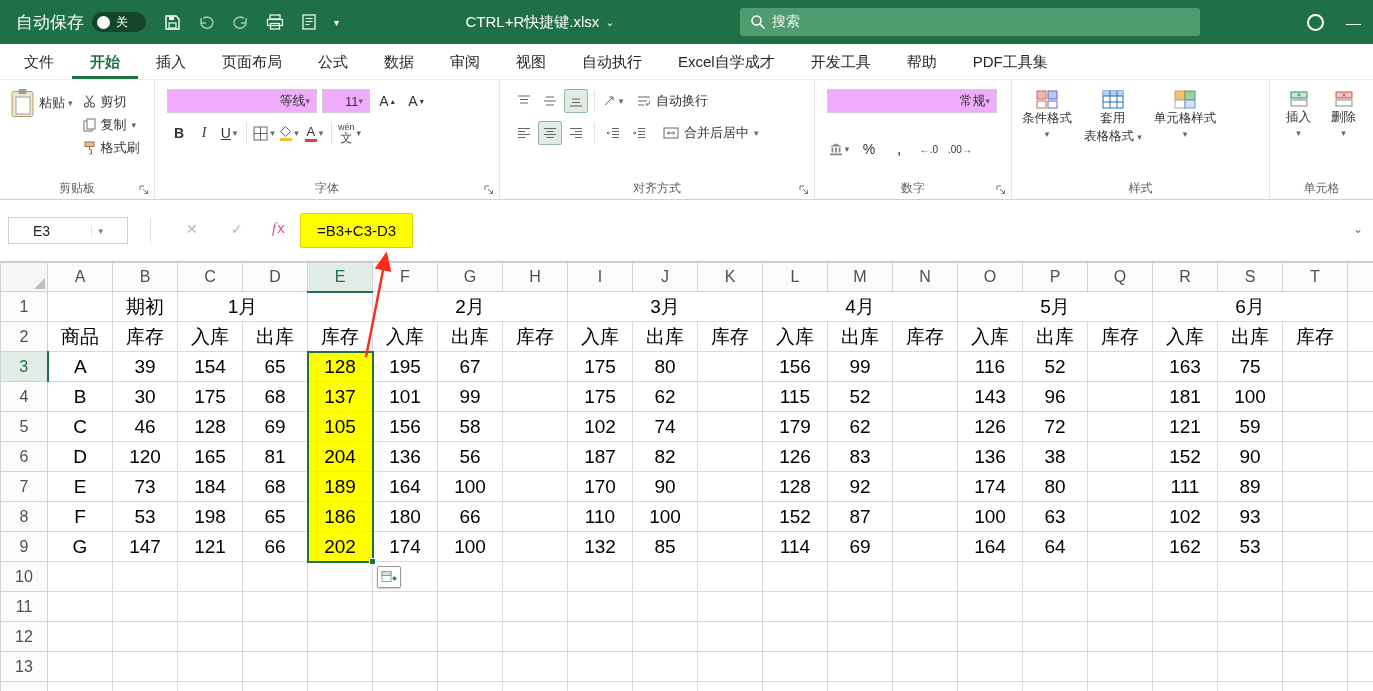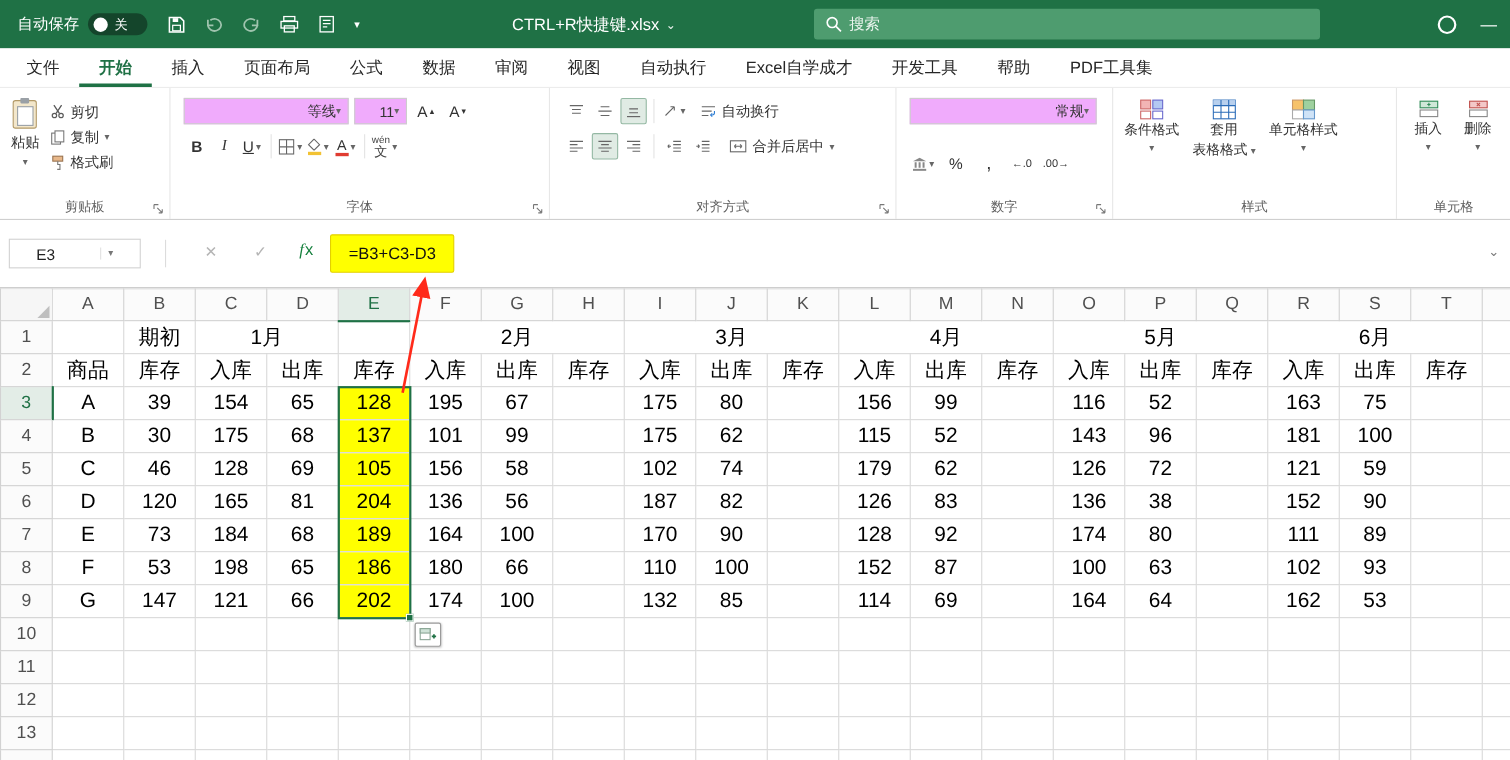--- a/index.html
+++ b/index.html
@@ -2,21 +2,21 @@
 <html><head>
 <meta charset="utf-8">
 <style>
   *{margin:0;padding:0;box-sizing:border-box;}
   html,body{width:1373px;height:691px;overflow:hidden;}
   body{position:relative;background:#fff;font-family:"Liberation Sans","DejaVu Sans",sans-serif;color:#222;}
 
   
   .titlebar{position:absolute;left:0;top:0;width:1373px;height:44px;background:#1f7145;display:flex;align-items:center;color:#fff;}
   .as-wrap{display:flex;align-items:center;gap:8px;margin-left:16px;}
-  .as-label{font-size:14px;}
+  .as-label{font-size:17px;}
   .as-pill{width:54px;height:20px;border-radius:10px;background:#14452b;display:flex;align-items:center;padding:0 5px;gap:6px;cursor:pointer;}
   .as-knob{width:13px;height:13px;border-radius:50%;background:#fff;}
   .as-state{font-size:12px;color:#fff;}
   .qat{display:flex;align-items:center;gap:17px;margin-left:18px;}
   .qat .qbtn{display:flex;align-items:center;}
   .tb-title{position:absolute;left:420px;top:0;width:240px;height:44px;display:flex;align-items:center;justify-content:center;font-size:15px;gap:6px;}
   .tt-dd{font-size:11px;opacity:.9;}
   .searchbox{position:absolute;left:740px;top:8px;width:460px;height:28px;background:#4e9c6f;border-radius:3px;display:flex;align-items:center;gap:10px;padding-left:32px;font-size:14px;color:#eaf4ee;cursor:text;}
   .tb-right{position:absolute;right:12px;top:0;height:44px;display:flex;align-items:center;gap:22px;}
   .acct{width:17px;height:17px;border:2px solid #fff;border-radius:50%;display:inline-block;}
@@ -26,21 +26,21 @@
   .tabsrow{position:absolute;left:0;top:44px;width:1373px;height:36px;background:#fff;border-bottom:1px solid #ececec;display:flex;align-items:flex-end;padding-left:6px;}
   .rtab{padding:0 18px;font-size:15px;color:#262626;line-height:34px;cursor:pointer;white-space:nowrap;}
   .rtab.active{color:#1f7145;font-weight:700;box-shadow:inset 0 -3px 0 #1f7145;}
 
   
   .ribbon{position:absolute;left:0;top:80px;width:1373px;height:120px;background:#fff;border-bottom:1px solid #cfcfcf;display:flex;}
   .grp{position:relative;height:100%;border-right:1px solid #e7e7e7;flex:0 0 auto;}
   .grp.flexfill{flex:1 1 auto;border-right:none;overflow:hidden;}
   .grp-label{position:absolute;bottom:2px;left:0;right:0;text-align:center;font-size:12px;color:#5f5f5f;}
   .launcher{position:absolute;right:5px;bottom:4px;cursor:pointer;}
-  .bigbtn{display:flex;flex-direction:column;align-items:center;gap:3px;cursor:pointer;font-size:13px;color:#333;}
+  .bigbtn{display:flex;align-items:center;gap:3px;cursor:pointer;font-size:13px;color:#333;}
   .dd{font-size:9px;color:#666;}
   .sbtn{display:flex;align-items:center;gap:5px;font-size:13px;color:#333;height:23px;cursor:pointer;white-space:nowrap;}
   .combo{height:24px;border:1px solid #cdcdcd;background:#f0abfc;display:flex;align-items:center;justify-content:flex-end;padding:0 6px;font-size:13px;color:#333;cursor:pointer;}
   .ibtn{min-width:24px;height:24px;display:flex;align-items:center;justify-content:center;font-size:14px;color:#333;gap:2px;border:1px solid transparent;border-radius:2px;cursor:pointer;}
   .ibtn.on{background:#e0ebe4;border:1px solid #94b8a3;}
   .ibtn .b{font-weight:700;}
   .ibtn .i{font-style:italic;font-family:"Liberation Serif",serif;}
   .ibtn .u{text-decoration:underline;}
   .vdiv{width:1px;height:22px;background:#e3e3e3;margin:0 4px;}
   .acol{display:flex;flex-direction:column;align-items:center;line-height:1;}
@@ -51,21 +51,21 @@
   .row{display:flex;align-items:center;}
 
   
   .fbar{position:absolute;left:0;top:200px;width:1373px;height:62px;background:#fff;border-bottom:1px solid #c9c9c9;}
   .namebox{position:absolute;left:8px;top:17px;width:120px;height:27px;border:1px solid #d2d2d2;background:#fff;display:flex;align-items:center;justify-content:space-between;padding:0 24px;font-size:14px;color:#222;cursor:pointer;}
   .nb-dd{font-size:9px;color:#777;border-left:1px solid #e2e2e2;padding-left:6px;}
   .fb-sep{position:absolute;left:150px;top:18px;width:1px;height:25px;background:#dcdcdc;}
   .fb-x,.fb-ck{position:absolute;top:21px;font-size:14px;color:#b5b5b5;cursor:pointer;}
   .fb-x{left:186px;}
   .fb-ck{left:231px;color:#b5b5b5;}
-  .fb-fx{position:absolute;left:272px;top:19px;font-size:15px;color:#15803d;cursor:pointer;}
+  .fb-fx{position:absolute;left:272px;top:19px;font-size:15px;color:#ec4899;cursor:pointer;}
   .fb-fx i{font-family:"Liberation Serif",serif;font-style:italic;margin-right:1px;}
   .fb-input{position:absolute;left:300px;top:8px;right:30px;height:44px;display:flex;align-items:center;cursor:text;}
   .f-hl{background:#ffff00;border:1px solid #e3d000;border-radius:2px;padding:8px 16px;font-size:15px;color:#111;}
   .fb-exp{position:absolute;right:10px;top:22px;font-size:12px;color:#777;cursor:pointer;}
 
   
   .sheet{position:absolute;left:0;top:262px;width:1373px;height:429px;overflow:hidden;background:#fff;}
   table{border-collapse:collapse;table-layout:fixed;width:1373px;}
   th,td{padding:0;overflow:hidden;white-space:nowrap;}
   tr{height:30px;}

